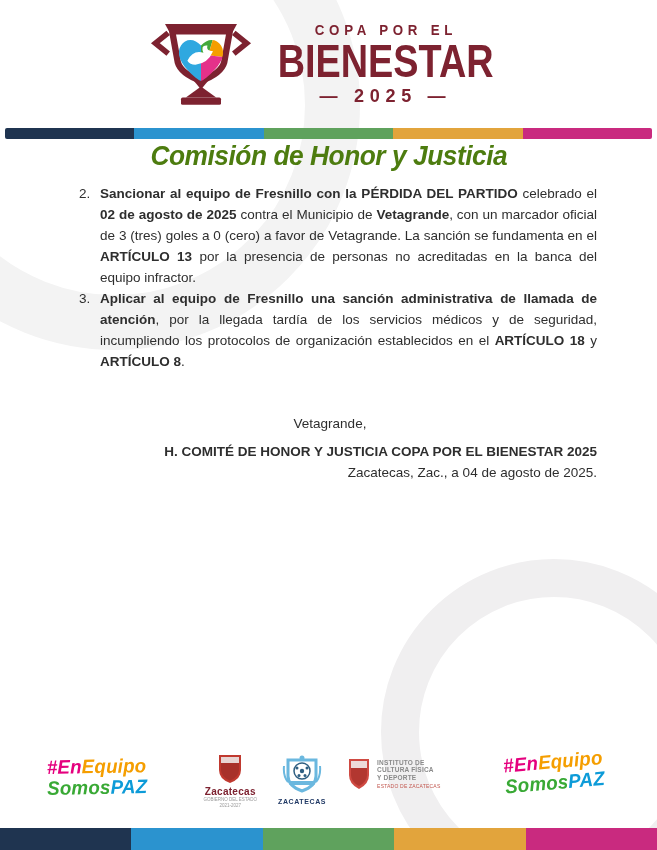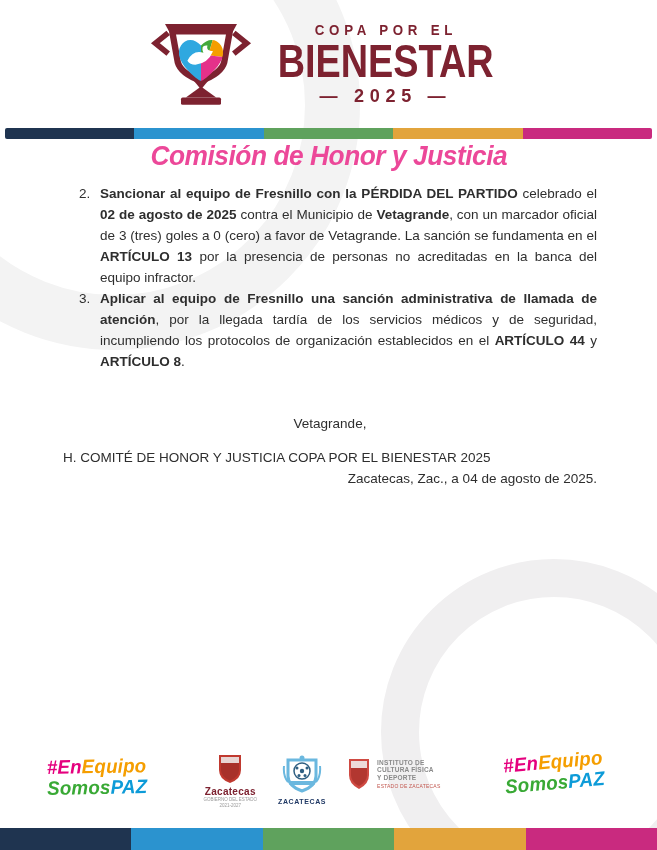--- a/index.html
+++ b/index.html
@@ -34,21 +34,21 @@
   }
   .title-inner{display:inline-block;transform:scaleX(.94);}
 
   
   .content{position:absolute;top:183px;left:63px;right:60px;z-index:2;font-size:13.5px;line-height:21px;}
   ol.res-list{list-style:none;margin:0;padding:0;}
   li.res-item{position:relative;padding-left:37px;text-align:justify;margin:0 0 0 0;}
   li.res-item .li-num{position:absolute;left:16px;top:0;font-weight:normal;}
   .inapelable{margin:14px 0 0 0;}
   .atentamente{margin:41px 0 0 0;text-align:center;}
-  .committee{margin:13px 0 0 0;text-align:left;font-weight:normal;}
+  .committee{margin:7px 0 0 0;text-align:right;font-weight:bold;}
   .place-date{margin:0;text-align:right;}
 
   
   .footer{position:absolute;left:0;right:13px;bottom:22px;height:80px;z-index:2;}
   .badge{
     position:absolute;font-style:italic;font-weight:bold;font-size:19.5px;line-height:21px;
     letter-spacing:.2px;white-space:nowrap;
     text-shadow:-2px -2px 0 #fff,2px -2px 0 #fff,-2px 2px 0 #fff,2px 2px 0 #fff,0 2px 0 #fff,0 -2px 0 #fff,2px 0 0 #fff,-2px 0 0 #fff;
   }
   .badge .bline{display:block;transform:scaleX(.96);transform-origin:left;}
@@ -109,28 +109,28 @@
   </div>
 
   <div class="stripe top">
       <div style="background: rgb(31, 52, 80);"></div>
       <div style="background: rgb(43, 147, 207);"></div>
       <div style="background: rgb(95, 162, 93);"></div>
       <div style="background: rgb(226, 164, 60);"></div>
       <div style="background: rgb(201, 42, 127);"></div>
     </div>
 
-  <div class="title" style="color: #ec4899;">
+  <div class="title" style="color: #4d7c0f;">
     <span class="title-inner">Comisión de Honor y Justicia</span>
   </div>
 
   <div class="content">
     <ol class="res-list">
         <li class="res-item"><span class="li-num">2.</span><b>Sancionar al equipo de Fresnillo con la PÉRDIDA DEL PARTIDO</b><span> celebrado el </span><b>02 de agosto de 2025</b><span> contra el Municipio de </span><b>Vetagrande</b><span>, con un marcador oficial de 3 (tres) goles a 0 (cero) a favor de Vetagrande. La sanción se fundamenta en el </span><b>ARTÍCULO 13</b><span> por la presencia de personas no acreditadas en la banca del equipo infractor.</span></li>
-        <li class="res-item"><span class="li-num">3.</span><b>Aplicar al equipo de Fresnillo una sanción administrativa de llamada de atención</b><span>, por la llegada tardía de los servicios médicos y de seguridad, incumpliendo los protocolos de organización establecidos en el </span><b>ARTÍCULO 44</b><span> y </span><b>ARTÍCULO 8</b><span>.</span></li>
+        <li class="res-item"><span class="li-num">3.</span><b>Aplicar al equipo de Fresnillo una sanción administrativa de llamada de atención</b><span>, por la llegada tardía de los servicios médicos y de seguridad, incumpliendo los protocolos de organización establecidos en el </span><b>ARTÍCULO 18</b><span> y </span><b>ARTÍCULO 8</b><span>.</span></li>
       </ol>
     <p class="atentamente">Vetagrande,</p>
     <p class="committee">H. COMITÉ DE HONOR Y JUSTICIA COPA POR EL BIENESTAR 2025</p>
     <p class="place-date">Zacatecas, Zac., a 04 de agosto de 2025.</p>
   </div>
 
   <div class="footer">
 
     <div class="badge left">
       <span class="bline"><span style="color: rgb(229, 0, 126);">#En</span><span style="color: rgb(245, 158, 0);">Equipo</span></span>

